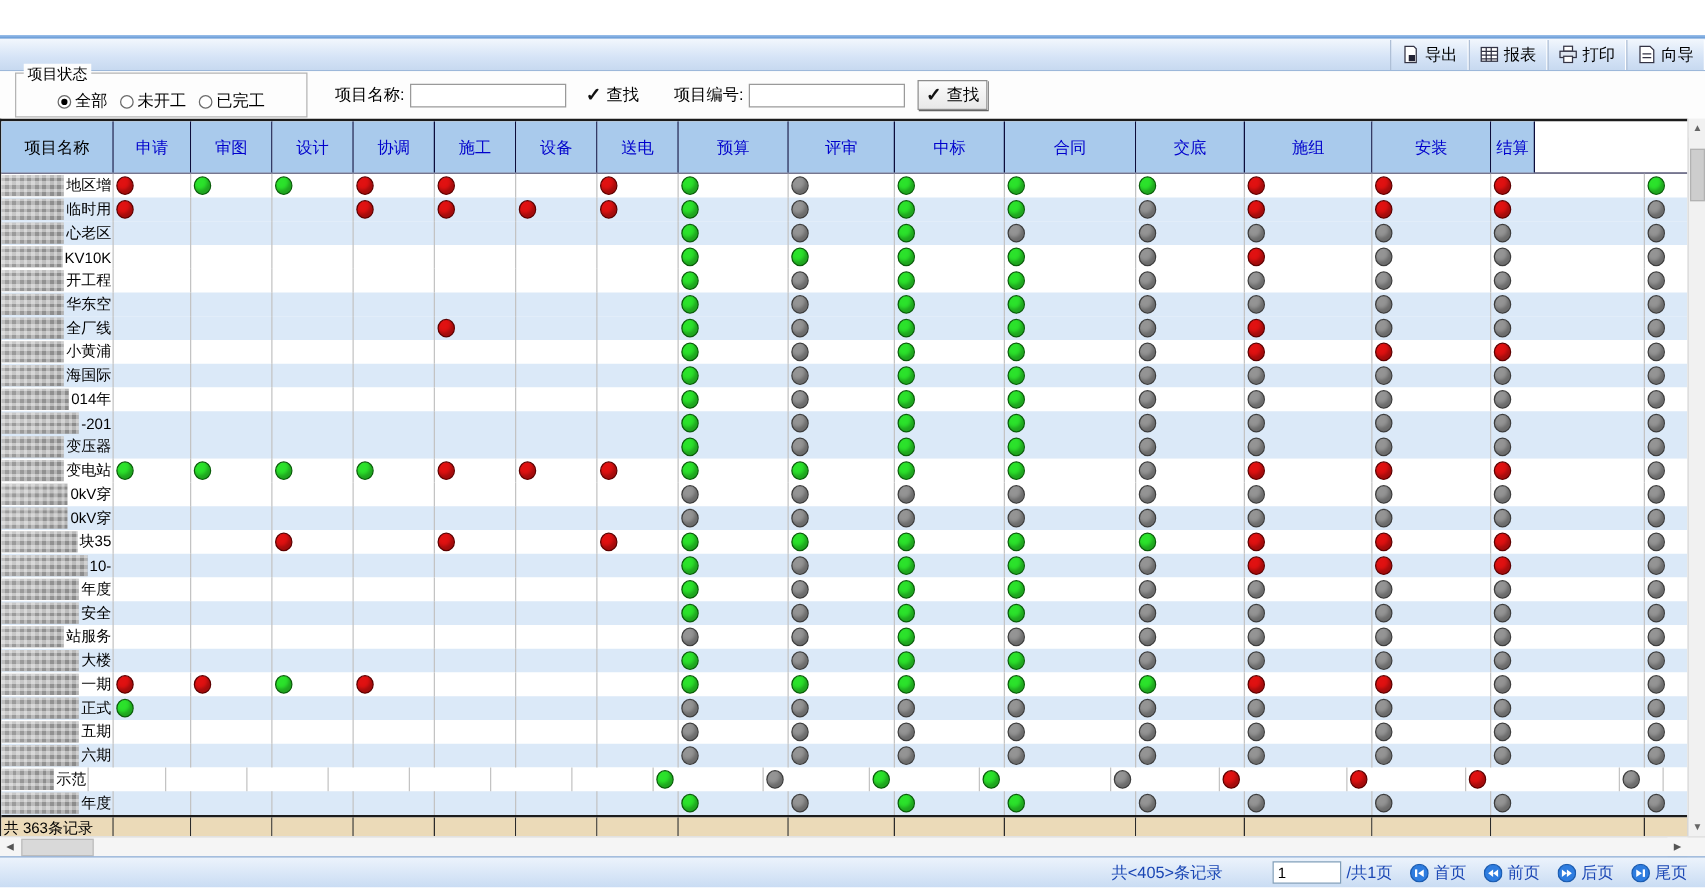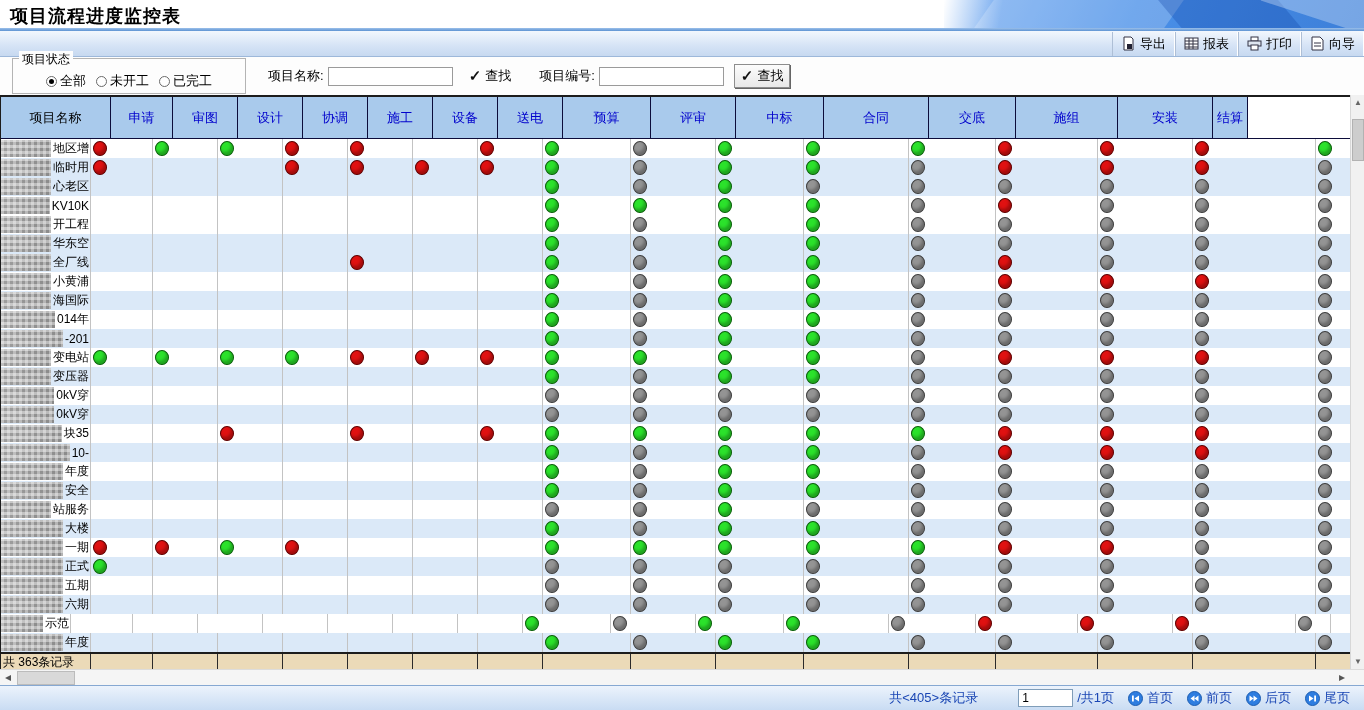--- a/index.html
+++ b/index.html
@@ -110,28 +110,20 @@
     color:#000; padding:0 3px; }
   #pager-pages { margin:0 14px 0 4px; }
   .pg-btn { display:flex; align-items:center; gap:4px; margin-right:14px; color:#1a46b4; cursor:default; }
   #pager-buttons { display:flex; align-items:center; }
 </style>
 </head>
 <body>
 
 <div id="app">
 
-  <div id="titlebar">
-    <div id="page-title">项目流程进度监控表</div>
-    <div id="title-deco">
-      <div class="tri1"></div>
-        <div class="tri2"></div>
-        <div class="tri3"></div>
-    </div>
-  </div>
   <div id="blueline"></div>
 
   <div id="toolbar">
     <div id="toolbar-buttons" style="display:flex;justify-content:center;">
         <div class="tbtn">
           <span>
             <svg width="15" height="15" viewBox="0 0 15 15">
               <path d="M3 1h7l2 2v11H3z" fill="#fff" stroke="#334" stroke-width="1"></path>
               <rect x="6" y="8" width="5" height="5" fill="#223"></rect>
             </svg>
@@ -196,21 +188,21 @@
     <span class="search-label">项目编号:</span>
     <input class="search-input" style="margin-left: 4px;" value="">
     <button class="find-btn raised">
       <span class="check-glyph">✓</span>
       <span>查找</span>
     </button>
   </div>
 
   <div id="tablewrap">
     <div id="thead-row">
-        <div class="th name-col" style="width: 110px;">项目名称</div>
+        <div class="th name-col" style="width: 90px;">项目名称</div>
         <div class="th" style="width: 62px;">申请</div>
         <div class="th" style="width: 65px;">审图</div>
         <div class="th" style="width: 65px;">设计</div>
         <div class="th" style="width: 65px;">协调</div>
         <div class="th" style="width: 65px;">施工</div>
         <div class="th" style="width: 65px;">设备</div>
         <div class="th" style="width: 65px;">送电</div>
         <div class="th" style="width: 88px;">预算</div>
         <div class="th" style="width: 85px;">评审</div>
         <div class="th" style="width: 88px;">中标</div>
@@ -678,20 +670,60 @@
           <div class="cell" style="width: 95px;">
             <span class="dot dot-g"></span>
           </div>
           <div class="cell" style="width: 123px;">
             <span class="dot dot-g"></span>
           </div>
           <div class="cell" style="width: 35px;">
             <span class="dot dot-g"></span>
           </div>
         </div>
+        <div class="trow alt">
+          <div class="cell name-cell" style="width: 90px;">
+            <span class="mosaic"></span>
+            <span class="name-label">变压器</span>
+          </div>
+          <div class="cell" style="width: 62px;"></div>
+          <div class="cell" style="width: 65px;"></div>
+          <div class="cell" style="width: 65px;"></div>
+          <div class="cell" style="width: 65px;"></div>
+          <div class="cell" style="width: 65px;"></div>
+          <div class="cell" style="width: 65px;"></div>
+          <div class="cell" style="width: 65px;"></div>
+          <div class="cell" style="width: 88px;">
+            <span class="dot dot-G"></span>
+          </div>
+          <div class="cell" style="width: 85px;">
+            <span class="dot dot-g"></span>
+          </div>
+          <div class="cell" style="width: 88px;">
+            <span class="dot dot-G"></span>
+          </div>
+          <div class="cell" style="width: 105px;">
+            <span class="dot dot-G"></span>
+          </div>
+          <div class="cell" style="width: 87px;">
+            <span class="dot dot-g"></span>
+          </div>
+          <div class="cell" style="width: 102px;">
+            <span class="dot dot-g"></span>
+          </div>
+          <div class="cell" style="width: 95px;">
+            <span class="dot dot-g"></span>
+          </div>
+          <div class="cell" style="width: 123px;">
+            <span class="dot dot-g"></span>
+          </div>
+          <div class="cell" style="width: 35px;">
+            <span class="dot dot-g"></span>
+          </div>
+        </div>
         <div class="trow">
           <div class="cell name-cell" style="width: 90px;">
             <span class="mosaic"></span>
             <span class="name-label">变电站</span>
           </div>
           <div class="cell" style="width: 62px;">
             <span class="dot dot-G"></span>
           </div>
           <div class="cell" style="width: 65px;">
             <span class="dot dot-G"></span>
@@ -727,60 +759,20 @@
             <span class="dot dot-g"></span>
           </div>
           <div class="cell" style="width: 102px;">
             <span class="dot dot-r"></span>
           </div>
           <div class="cell" style="width: 95px;">
             <span class="dot dot-r"></span>
           </div>
           <div class="cell" style="width: 123px;">
             <span class="dot dot-r"></span>
-          </div>
-          <div class="cell" style="width: 35px;">
-            <span class="dot dot-g"></span>
-          </div>
-        </div>
-        <div class="trow alt">
-          <div class="cell name-cell" style="width: 90px;">
-            <span class="mosaic"></span>
-            <span class="name-label">变压器</span>
-          </div>
-          <div class="cell" style="width: 62px;"></div>
-          <div class="cell" style="width: 65px;"></div>
-          <div class="cell" style="width: 65px;"></div>
-          <div class="cell" style="width: 65px;"></div>
-          <div class="cell" style="width: 65px;"></div>
-          <div class="cell" style="width: 65px;"></div>
-          <div class="cell" style="width: 65px;"></div>
-          <div class="cell" style="width: 88px;">
-            <span class="dot dot-G"></span>
-          </div>
-          <div class="cell" style="width: 85px;">
-            <span class="dot dot-g"></span>
-          </div>
-          <div class="cell" style="width: 88px;">
-            <span class="dot dot-G"></span>
-          </div>
-          <div class="cell" style="width: 105px;">
-            <span class="dot dot-G"></span>
-          </div>
-          <div class="cell" style="width: 87px;">
-            <span class="dot dot-g"></span>
-          </div>
-          <div class="cell" style="width: 102px;">
-            <span class="dot dot-g"></span>
-          </div>
-          <div class="cell" style="width: 95px;">
-            <span class="dot dot-g"></span>
-          </div>
-          <div class="cell" style="width: 123px;">
-            <span class="dot dot-g"></span>
           </div>
           <div class="cell" style="width: 35px;">
             <span class="dot dot-g"></span>
           </div>
         </div>
         <div class="trow">
           <div class="cell name-cell" style="width: 90px;">
             <span class="mosaic"></span>
             <span class="name-label">0kV穿</span>
           </div>

